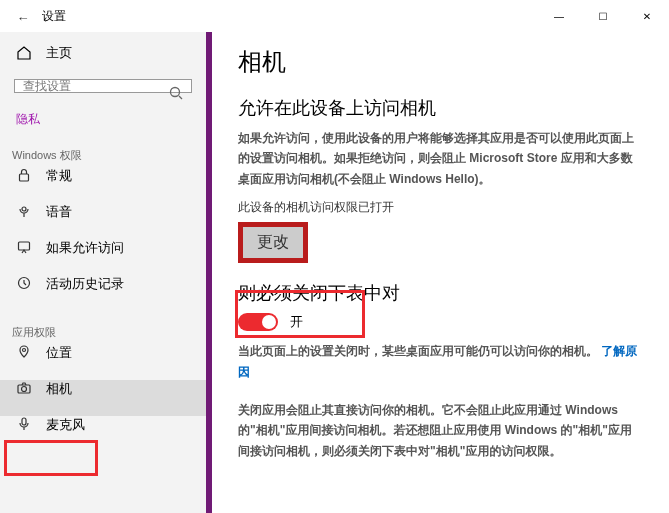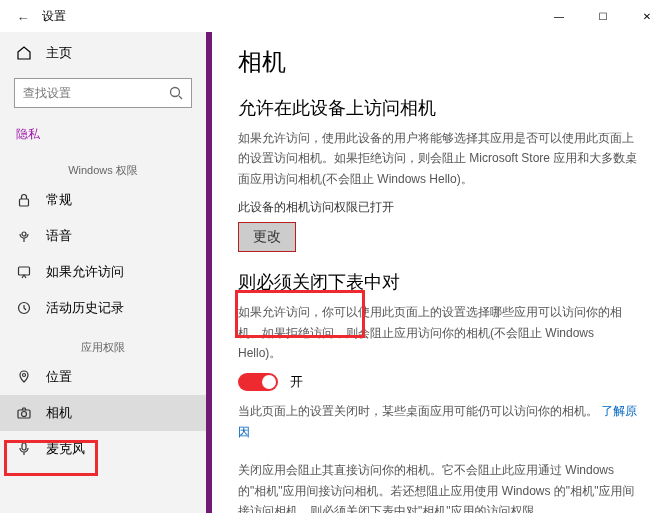--- a/index.html
+++ b/index.html
@@ -8,34 +8,34 @@
 .titlebar { display: flex; align-items: center; height: 32px; padding-left: 14px; }
 .titlebar .back { width: 18px; text-align: center; color: #333; cursor: pointer; }
 .titlebar .title { margin-left: 10px; font-size: 12px; }
 .titlebar .spacer { flex: 1; }
 .winbtn { width: 44px; height: 32px; display: flex; align-items: center; justify-content: center; color: #000; cursor: pointer; font-family: "Segoe MDL2 Assets", sans-serif; font-size: 10px; }
 .body { flex: 1; display: flex; overflow: hidden; }
 .sidebar { width: 212px; background: #f3f3f3; border-right: 6px solid #701a75; display: flex; flex-direction: column; padding-top: 4px; overflow-y: auto; }
 .home-row { display: flex; align-items: center; height: 34px; padding: 0 16px; gap: 14px; cursor: pointer; }
 .home-row .icon { width: 16px; display: flex; justify-content: center; }
 .searchwrap { margin: 8px 14px 10px; position: relative; }
-.searchwrap input { width: 100%; height: 30px; border: 1px solid #999; background: #fff; padding: 0 28px 0 8px; font-size: 12px; outline: none; }
+.searchwrap input { width: 100%; height: 14px; border: 1px solid #999; background: #fff; padding: 0 28px 0 8px; font-size: 12px; outline: none; }
 .searchwrap .sicon { position: absolute; right: 8px; top: 7px; color: #666; }
 .groupheader { font-size: 12px; color: #a21caf; padding: 8px 16px 6px; }
-.subheader { font-size: 11px; color: #666; padding: 14px 12px 4px; text-align: center; }
+.subheader { font-size: 11px; color: #666; padding: 14px 12px 4px; }
 .nav { display: flex; flex-direction: column; }
-.nav-item { display: flex; align-items: center; height: 36px; padding: 0 16px; gap: 14px; cursor: pointer; color: #000; }
+.nav-item { display: flex; align-items: flex-start; height: 36px; padding: 0 16px; gap: 14px; cursor: pointer; color: #000; }
 .nav-item.sel { background: #dcdcdc; }
 .nav-item .icon { width: 16px; display: flex; justify-content: center; color: #333; }
 .content { flex: 1; overflow-y: auto; padding: 14px 30px 20px 26px; }
 h1 { font-size: 24px; font-weight: 400; margin-bottom: 18px; }
 h2 { font-size: 18px; font-weight: 400; margin: 14px 0 8px; }
-.desc { font-size: 12px; color: #555; line-height: 1.7; margin-bottom: 10px; }
+.desc { font-size: 12px; color: #555; line-height: 1.7; margin-bottom: 10px; font-weight: bold; }
 .stat { font-size: 12px; color: #333; margin: 8px 0 6px; }
-.btn { display: inline-block; background: #ccc; border: 1px solid #b91c1c; padding: 5px 14px; font-size: 14px; cursor: pointer; color: #333; }
+.btn { display: inline-block; background: #ccc; border: 5px solid #b91c1c; padding: 5px 14px; font-size: 16px; cursor: pointer; color: #333; }
 .section { margin-bottom: 18px; }
 .toggle-row { display: flex; align-items: center; gap: 12px; margin: 8px 0 10px; }
 .toggle { width: 40px; height: 18px; border-radius: 10px; background: #ec2a2f; position: relative; cursor: pointer; }
 .toggle .knob { position: absolute; right: 2px; top: 2px; width: 14px; height: 14px; border-radius: 50%; background: #fff; }
 .redbox1 { position: absolute; border: 3px solid #ec2a2f; left: 235px; top: 290px; width: 130px; height: 48px; pointer-events: none; }
 .redbox2 { position: absolute; border: 3px solid #ec2a2f; left: 4px; top: 440px; width: 94px; height: 36px; pointer-events: none; }
 .link { color: #0067c0; cursor: pointer; }
 svg { width: 16px; height: 16px; }
 </style>
 </head>
@@ -148,21 +148,20 @@
 
       <div class="section">
         <h2>允许在此设备上访问相机</h2>
         <p class="desc">如果允许访问，使用此设备的用户将能够选择其应用是否可以使用此页面上的设置访问相机。如果拒绝访问，则会阻止 Microsoft Store 应用和大多数桌面应用访问相机(不会阻止 Windows Hello)。</p>
         <p class="stat">此设备的相机访问权限已打开</p>
         <span class="btn">更改</span>
       </div>
 
       <div class="section">
         <h2>则必须关闭下表中对</h2>
-        <p class="desc">如果允许访问，你可以使用此页面上的设置选择哪些应用可以访问你的相机。如果拒绝访问，则会阻止应用访问你的相机(不会阻止 Windows Hello)。</p>
         <div class="toggle-row">
           <span class="toggle">
               <span class="knob"></span>
             </span>
           <span>开</span>
         </div>
         <p class="desc">
           <span>当此页面上的设置关闭时，某些桌面应用可能仍可以访问你的相机。</span>
           <span class="link">了解原因</span>
         </p>

